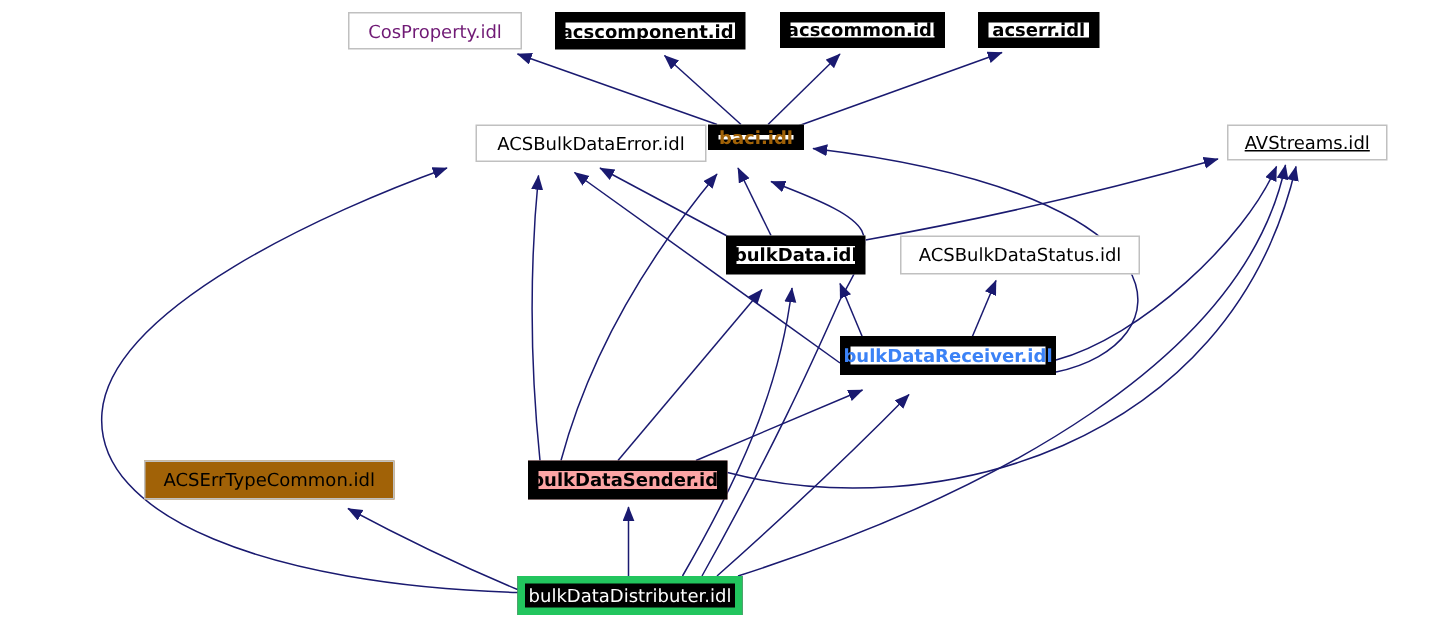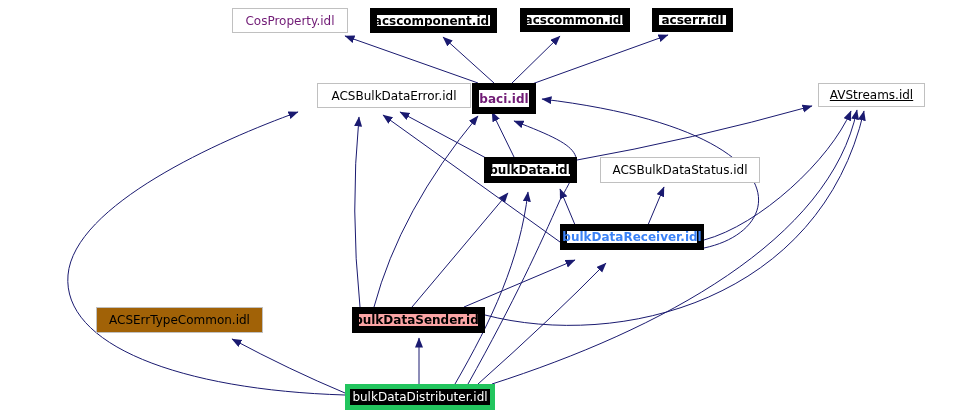--- a/index.html
+++ b/index.html
@@ -78,21 +78,21 @@
         <path d="M419,384 L419,338" class="edge" stroke="#1a1a70" marker-end="url(#arrow)"></path>
         <path d="M492,384 C660,330 830,240 857,110" class="edge" stroke="#1a1a70" marker-end="url(#arrow)"></path>
       </g>
   </svg>
   <div id="nodes">
       <div class="node undoc" style="left: 232px; top: 8px; width: 116px; height: 25px; background: rgb(255, 255, 255); color: #701a75; border-color: rgb(192, 192, 192);">CosProperty.idl</div>
       <div class="node doc" style="left: 370px; top: 8px; width: 127px; height: 25px; background: rgb(255, 255, 255); color: rgb(0, 0, 0); border-color: rgb(0, 0, 0);">acscomponent.idl</div>
       <div class="node doc" style="left: 520px; top: 8px; width: 110px; height: 24px; background: rgb(255, 255, 255); color: rgb(0, 0, 0); border-color: rgb(0, 0, 0);">acscommon.idl</div>
       <div class="node doc" style="left: 652px; top: 8px; width: 81px; height: 24px; background: rgb(255, 255, 255); color: rgb(0, 0, 0); border-color: rgb(0, 0, 0);">acserr.idl</div>
       <div class="node undoc" style="left: 283px; top: 83px; width: 154px; height: 25px; background: rgb(255, 255, 255); color: rgb(0, 0, 0); border-color: rgb(192, 192, 192); margin-left: 34px;">ACSBulkDataError.idl</div>
-      <div class="node doc" style="left: 472px; top: 83px; width: 64px; height: 31px; background: rgb(255, 255, 255); color: #701a75; border-color: rgb(0, 0, 0);">baci.idl</div>
+      <div class="node doc" style="left: 472px; top: 83px; width: 64px; height: 17px; background: rgb(255, 255, 255); color: #a16207; border-color: rgb(0, 0, 0);">baci.idl</div>
       <div class="node undoc" style="left: 818px; top: 83px; width: 107px; height: 24px; background: rgb(255, 255, 255); color: rgb(0, 0, 0); border-color: rgb(192, 192, 192); text-decoration: underline;">AVStreams.idl</div>
       <div class="node doc" style="left: 484px; top: 157px; width: 93px; height: 26px; background: rgb(255, 255, 255); color: rgb(0, 0, 0); border-color: rgb(0, 0, 0);">bulkData.idl</div>
       <div class="node undoc" style="left: 600px; top: 157px; width: 160px; height: 26px; background: rgb(255, 255, 255); color: rgb(0, 0, 0); border-color: rgb(192, 192, 192);">ACSBulkDataStatus.idl</div>
       <div class="node doc" style="left: 560px; top: 224px; width: 144px; height: 26px; background: rgb(255, 255, 255); color: #3b82f6; border-color: rgb(0, 0, 0);">bulkDataReceiver.idl</div>
       <div class="node undoc" style="left: 96px; top: 307px; width: 167px; height: 26px; background: #a16207; color: rgb(0, 0, 0); border-color: rgb(192, 192, 192);">ACSErrTypeCommon.idl</div>
       <div class="node doc" style="left: 352px; top: 307px; width: 133px; height: 26px; background: #fca5a5; color: rgb(0, 0, 0); border-color: rgb(0, 0, 0);">bulkDataSender.idl</div>
       <div class="node current" style="left: 345px; top: 384px; width: 150px; height: 26px; background: rgb(0, 0, 0); color: rgb(255, 255, 255);">bulkDataDistributer.idl</div>
     </div>
 </div>
 

